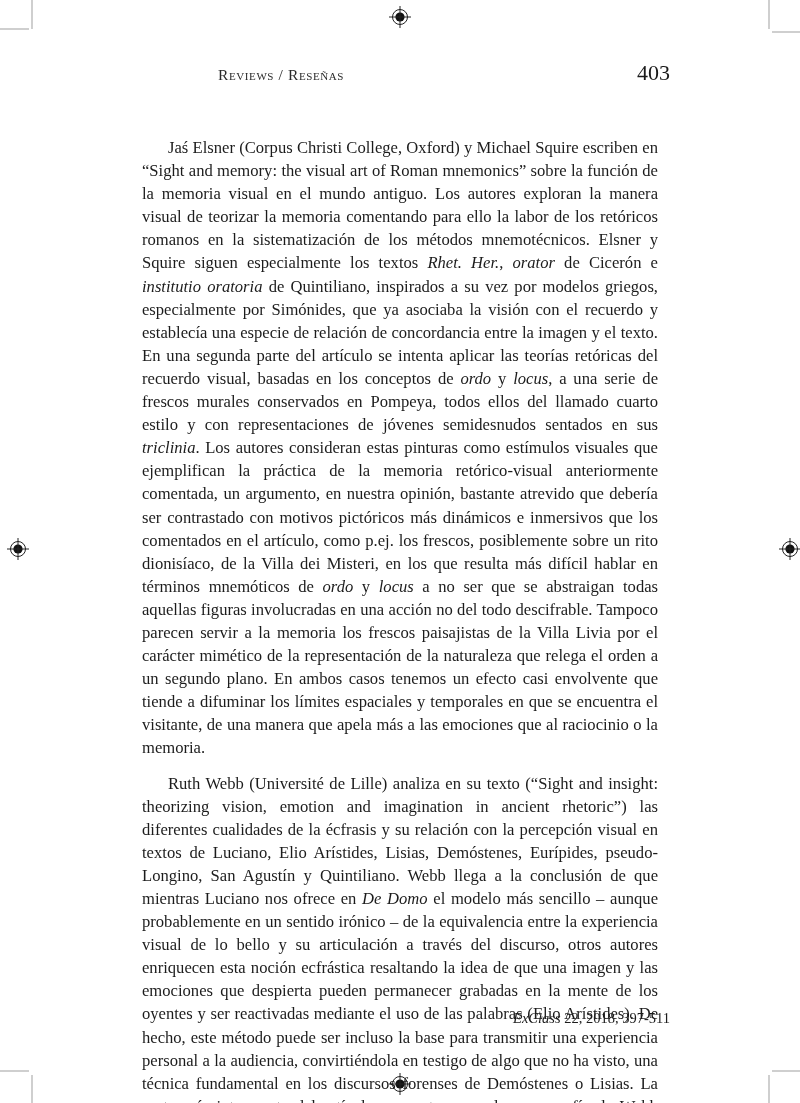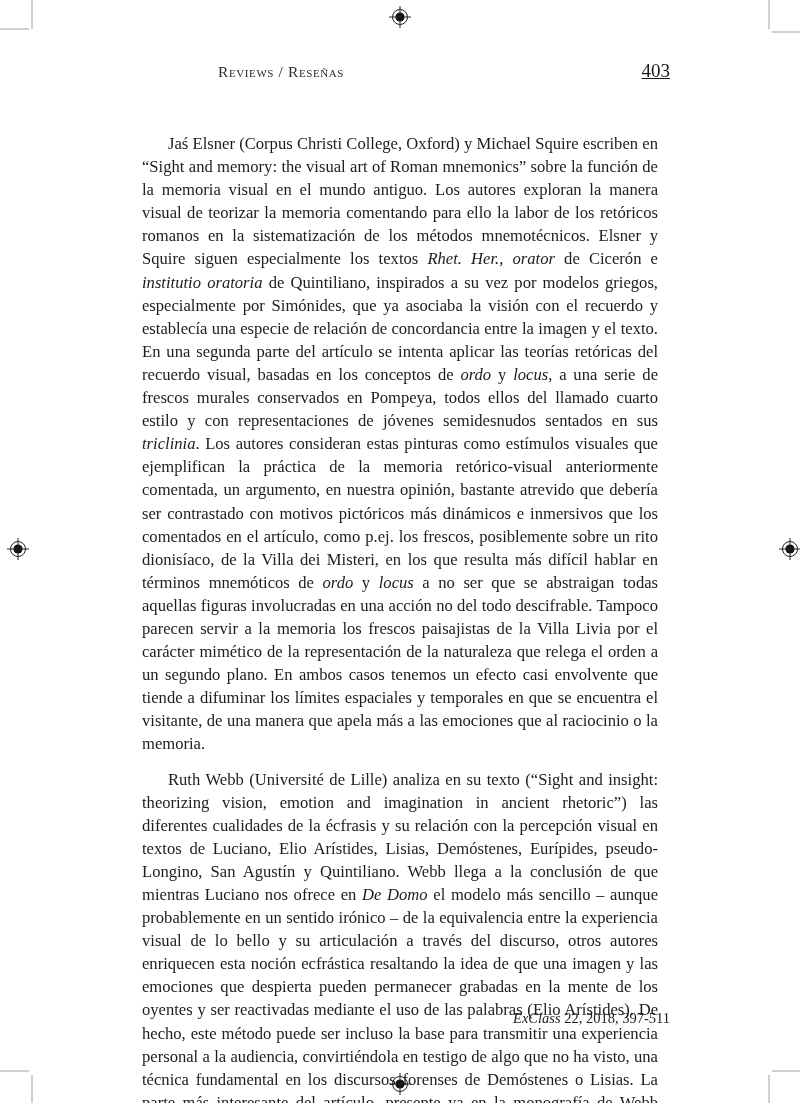--- a/index.html
+++ b/index.html
@@ -61,23 +61,22 @@
     padding-left: 88px;
   }
   .running-head .title {
     font-variant: small-caps;
     font-size: 15.5px;
     letter-spacing: 0.6px;
     color: #2a2a2a;
     white-space: nowrap;
   }
   .running-head .folio {
-    font-size: 19px;
+    font-size: 22px;
     color: #1a1a1a;
-    text-decoration: underline;
   }
 
   .body-text {
     font-size: 16.6px;
     line-height: 23.1px;
     text-align: justify;
     text-justify: inter-word;
     color: #1c1c1c;
     hyphens: none;
   }

